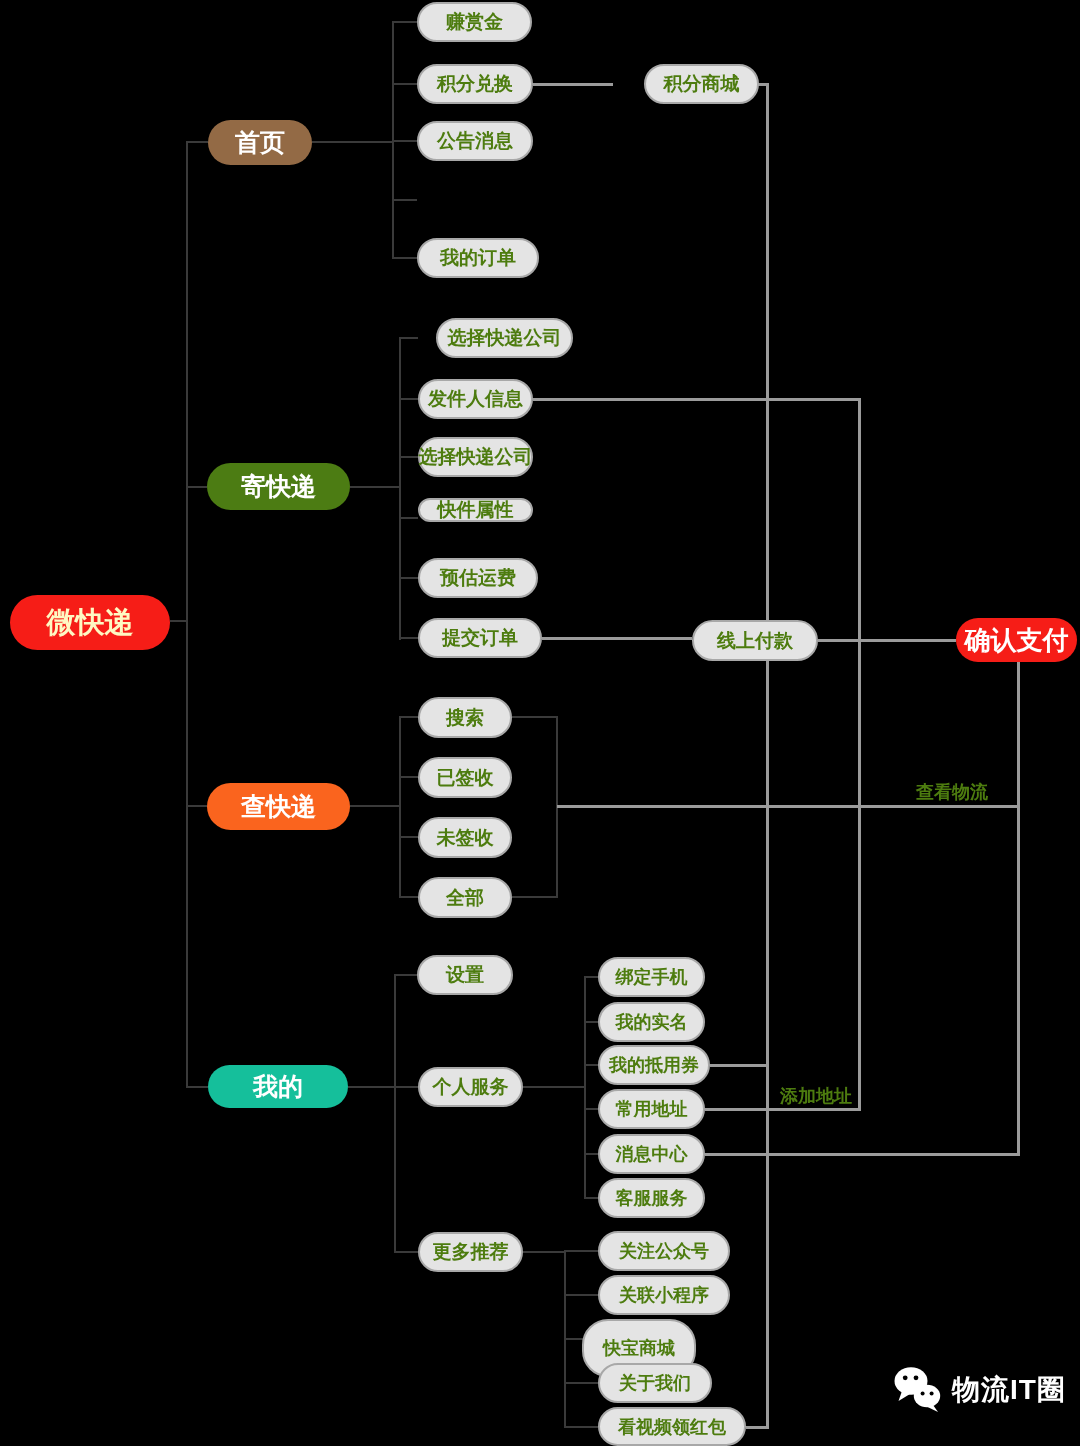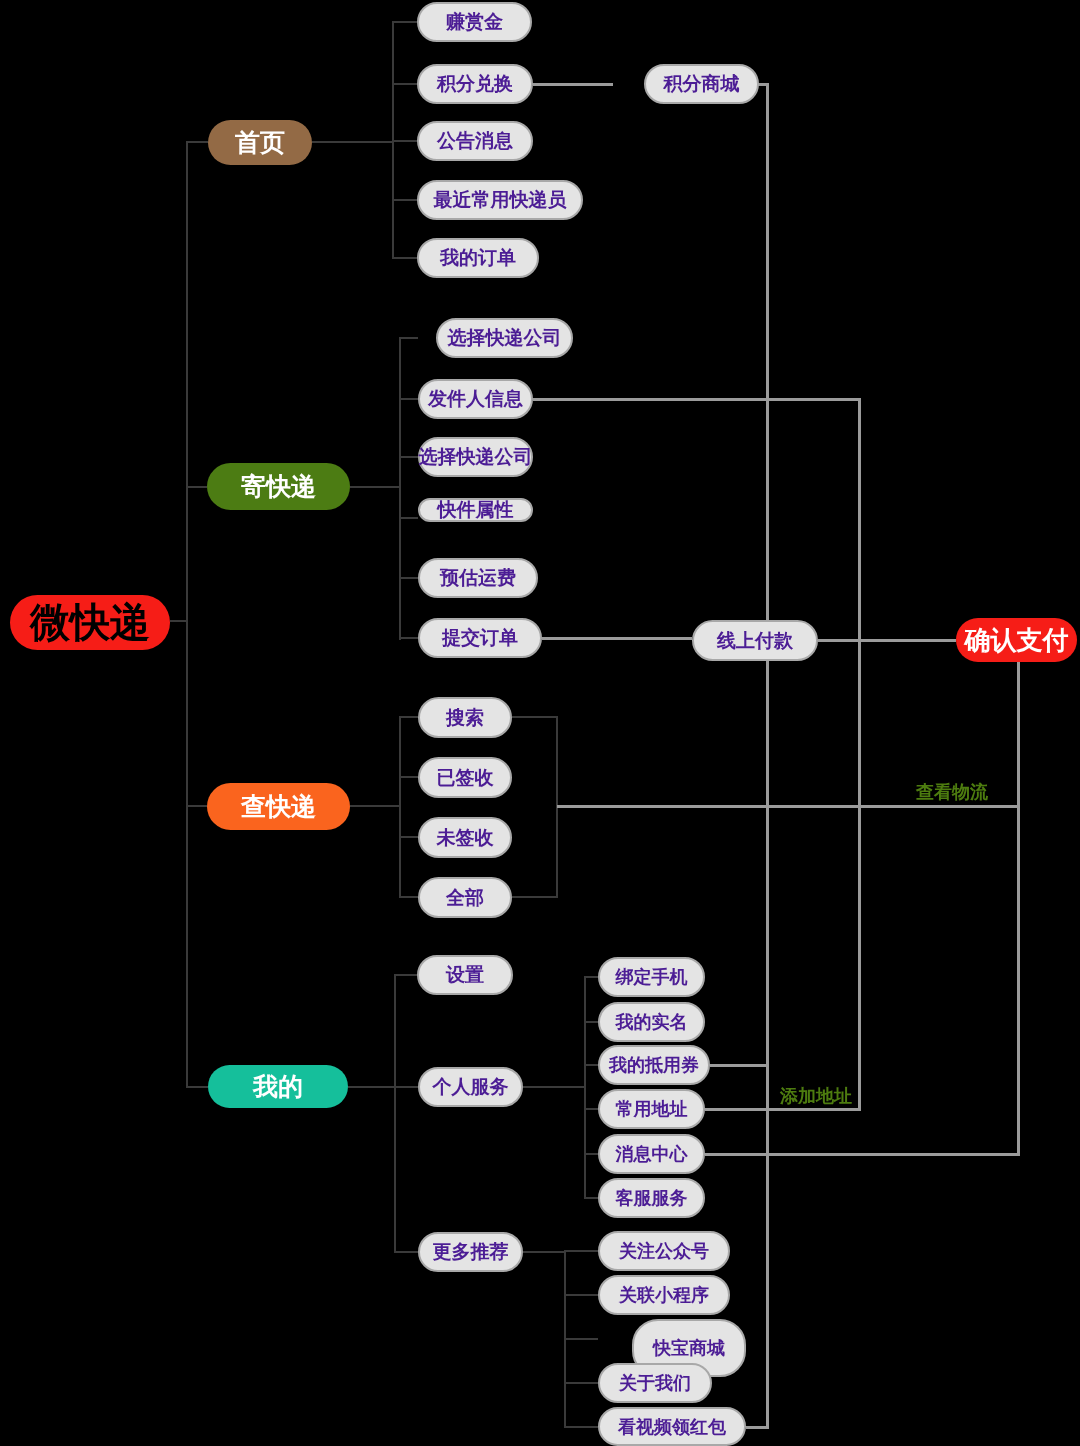--- a/index.html
+++ b/index.html
@@ -1,28 +1,28 @@
 <!DOCTYPE html>
 <html><head>
 <meta charset="utf-8">
 <style>
   html,body{margin:0;padding:0;background:#000;}
   .stage{position:relative;width:1080px;height:1446px;background:#000;overflow:hidden;
          font-family:"Liberation Sans","DejaVu Sans",sans-serif;}
   .node{position:absolute;display:flex;align-items:center;justify-content:center;
         box-sizing:border-box;font-weight:bold;white-space:nowrap;border-radius:26px;}
-  .leaf{background:#e4e4e4;border:2px solid #a8a8a8;color:#4c1d95;font-size:19px;}
+  .leaf{background:#e4e4e4;border:2px solid #a8a8a8;color:#4d7c0f;font-size:19px;}
   .leaf.sm{font-size:18px;}
   .branch{color:#fff;font-size:25px;}
   .home{background:#936a45;}
   .send{background:#4c7c13;}
   .track{background:#fa641e;}
   .mine{background:#15bf9b;}
   .confirm{background:#f61d17;font-size:26px;}
-  .root{background:#f61d17;color:#000000;font-size:40px;border-radius:30px;}
+  .root{background:#f61d17;color:#fef9c3;font-size:29px;border-radius:30px;}
   .ln{position:absolute;}
   .tree{background:#3a3a3a;}
   .cross{background:#9b9b9b;}
   .link-label{position:absolute;color:#4d7c0f;font-size:18px;font-weight:bold;white-space:nowrap;}
   .watermark{position:absolute;left:893px;top:1366px;display:flex;align-items:center;gap:9px;}
   .watermark .wm-text{color:#fff;font-size:28px;font-weight:bold;letter-spacing:1px;}
 </style>
 </head>
 <body>
 
@@ -106,21 +106,20 @@
 
   <div class="node branch home" style="left:208px;top:120px;width:104px;height:45px">首页</div>
   <div class="node branch track" style="left:207px;top:783px;width:143px;height:47px">查快递</div>
   <div class="node branch send" style="left:207px;top:463px;width:143px;height:47px">寄快递</div>
   <div class="node branch mine" style="left:208px;top:1065px;width:140px;height:43px">我的</div>
 
   <div class="node leaf" style="left:417px;top:2px;width:115px;height:40px">赚赏金</div>
   <div class="node leaf" style="left:417px;top:64px;width:116px;height:40px">积分兑换</div>
   <div class="node leaf" style="left:644px;top:64px;width:115px;height:40px">积分商城</div>
   <div class="node leaf" style="left:417px;top:121px;width:116px;height:40px">公告消息</div>
-  <div class="node leaf" style="left:417px;top:180px;width:166px;height:40px">最近常用快递员</div>
   <div class="node leaf" style="left:417px;top:238px;width:122px;height:40px">我的订单</div>
 
   <div class="node leaf" style="left:436px;top:318px;width:137px;height:40px">选择快递公司</div>
   <div class="node leaf" style="left:418px;top:379px;width:115px;height:40px">发件人信息</div>
   <div class="node leaf" style="left:418px;top:437px;width:115px;height:40px">选择快递公司</div>
   <div class="node leaf" style="left:418px;top:498px;width:115px;height:24px">快件属性</div>
   <div class="node leaf" style="left:418px;top:558px;width:120px;height:40px">预估运费</div>
   <div class="node leaf" style="left:418px;top:618px;width:124px;height:40px">提交订单</div>
   <div class="node leaf" style="left:692px;top:620px;width:126px;height:41px">线上付款</div>
   <div class="node branch confirm" style="left:956px;top:618px;width:121px;height:44px">确认支付</div>
@@ -136,18 +135,37 @@
 
   <div class="node leaf sm" style="left:598px;top:957px;width:107px;height:40px">绑定手机</div>
   <div class="node leaf sm" style="left:598px;top:1002px;width:107px;height:40px">我的实名</div>
   <div class="node leaf sm" style="left:598px;top:1045px;width:112px;height:40px">我的抵用券</div>
   <div class="node leaf sm" style="left:598px;top:1089px;width:107px;height:40px">常用地址</div>
   <div class="node leaf sm" style="left:598px;top:1134px;width:107px;height:40px">消息中心</div>
   <div class="node leaf sm" style="left:598px;top:1178px;width:107px;height:40px">客服服务</div>
 
   <div class="node leaf sm" style="left:598px;top:1231px;width:132px;height:40px">关注公众号</div>
   <div class="node leaf sm" style="left:598px;top:1275px;width:132px;height:40px">关联小程序</div>
-  <div class="node leaf sm" style="left:632px;top:1319px;width:114px;height:58px">快宝商城</div>
+  <div class="node leaf sm" style="left:582px;top:1319px;width:114px;height:58px">快宝商城</div>
   <div class="node leaf sm" style="left:598px;top:1363px;width:114px;height:40px">关于我们</div>
   <div class="node leaf sm" style="left:598px;top:1407px;width:148px;height:39px">看视频领红包</div>
 
+  <div class="watermark">
+    <span style="display:inline-flex">
+      <svg width="50" height="47" viewBox="0 0 50 47">
+        <g fill="#ffffff">
+          <ellipse cx="18" cy="15" rx="16.5" ry="13.8"></ellipse>
+          <path d="M9 25 L5.5 35 L17 28 Z"></path>
+          <ellipse cx="34" cy="30" rx="13.2" ry="11.2"></ellipse>
+          <path d="M40 39 L45 46 L33.5 40.5 Z"></path>
+        </g>
+        <g fill="#000000">
+          <circle cx="12.2" cy="11.8" r="2.4"></circle>
+          <circle cx="23" cy="11.8" r="2.4"></circle>
+          <circle cx="29.6" cy="27.4" r="2"></circle>
+          <circle cx="38.6" cy="27.4" r="2"></circle>
+        </g>
+      </svg>
+    </span>
+    <span class="wm-text">物流IT圈</span>
+  </div>
 
 </div>
 
 </body></html>

